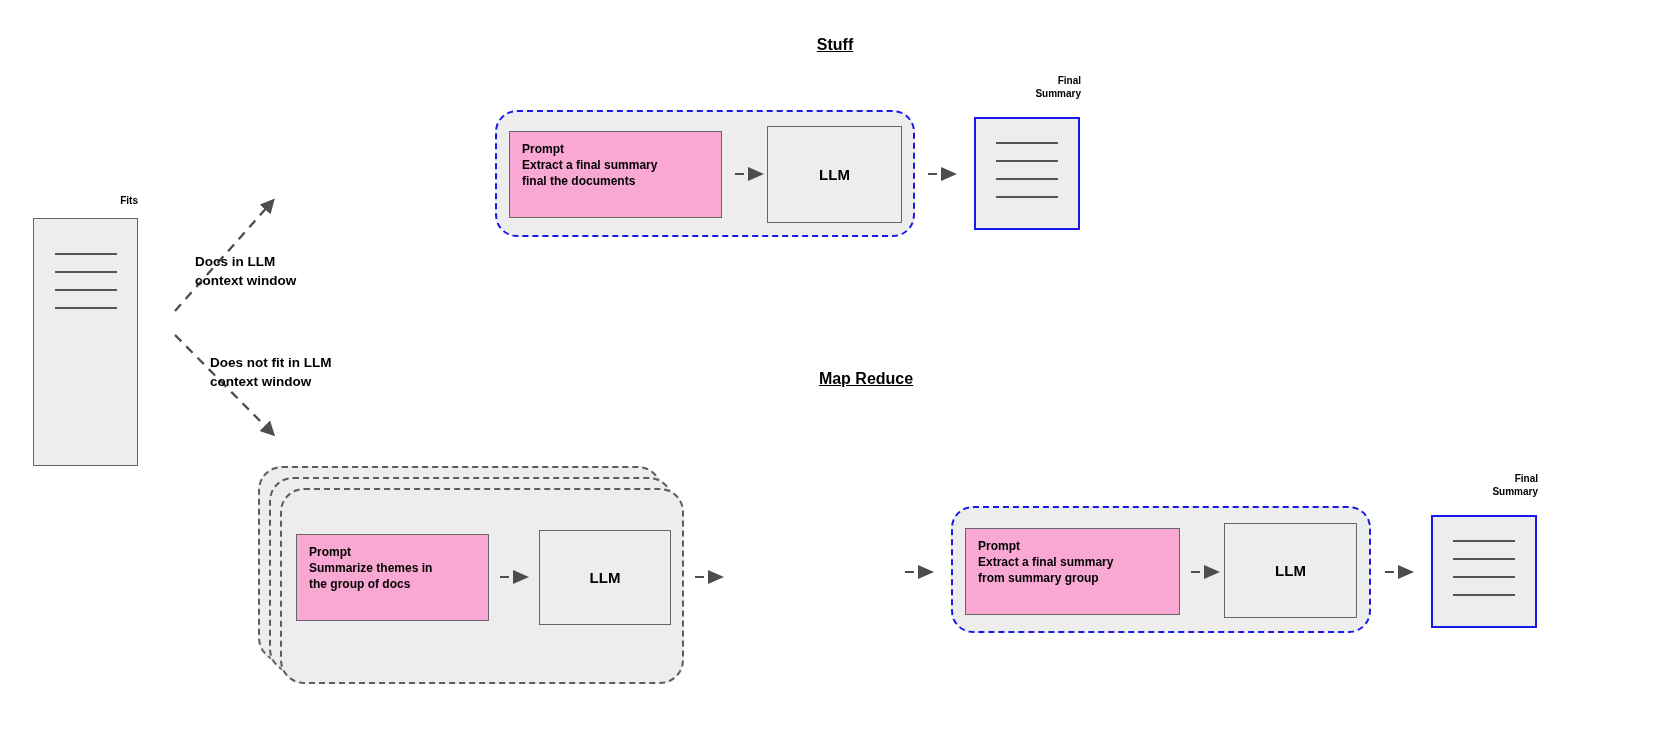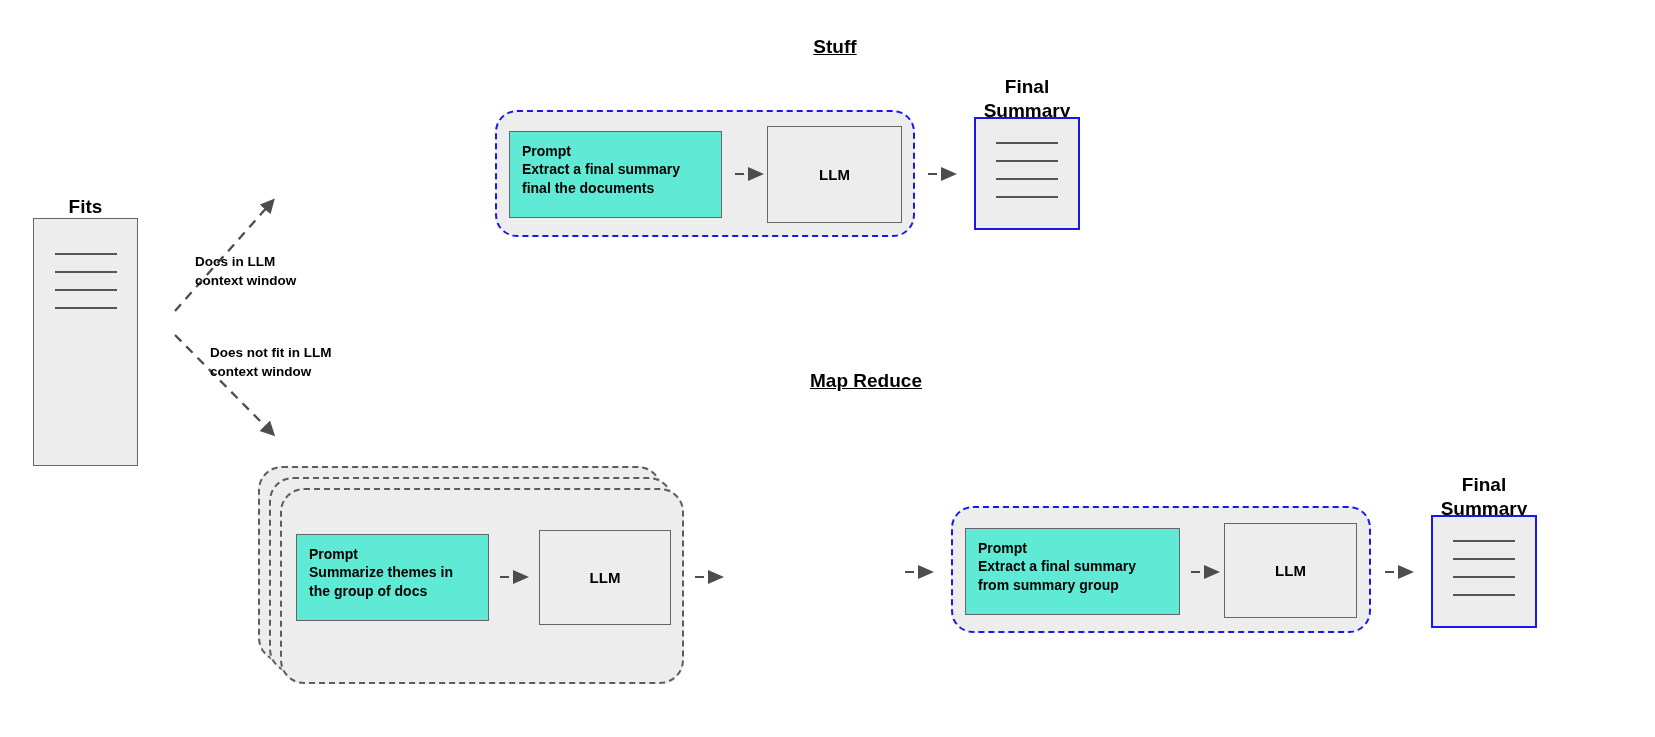--- a/index.html
+++ b/index.html
@@ -16,30 +16,30 @@
     width: 1655px;
     height: 737px;
     background: #ffffff;
     overflow: hidden;
   }
   .abs { position: absolute; }
 
   
   .section-title {
     font-weight: bold;
-    font-size: 19px;
+    font-size: 16px;
     text-decoration: underline;
     text-align: center;
     white-space: nowrap;
     line-height: 1;
   }
   .node-caption {
     font-weight: bold;
-    font-size: 19px;
-    text-align: center;
+    font-size: 10px;
+    text-align: right;
     line-height: 1.25;
     white-space: nowrap;
   }
 
   
   .doc-box {
     background: #ededed;
     border: 1.6px solid #666666;
     box-sizing: border-box;
   }
@@ -48,25 +48,25 @@
     left: 0; right: 0;
     display: flex;
     flex-direction: column;
   }
   .doc-line {
     height: 2px;
     background: #555555;
     margin: 0 auto;
   }
   .prompt-box {
-    background: #5eead4;
+    background: #f9a8d4;
     border: 1.6px solid #666666;
     box-sizing: border-box;
     padding: 10px 12px;
-    font-size: 14px;
+    font-size: 12px;
     line-height: 1.32;
   }
   .prompt-title {
     font-weight: bold;
     display: block;
   }
   .prompt-text { display: block; font-weight: bold; }
 
   .llm-box {
     background: #ededed;
@@ -172,21 +172,21 @@
 
   <svg class="branch" style="left:165px; top:325px; width:130px; height:125px;" width="130" height="125" viewBox="0 0 130 125">
     <path d="M10,10 L104,105" stroke="#4d4d4d" stroke-width="2.3" stroke-dasharray="9,7" fill="none" marker-end="url(#ahead)"></path>
   </svg>
 
   <div class="abs branch-label" style="left:195px; top:253px; width:230px; text-align:left;">
     <span>Docs in LLM</span><br>
     <span>context window</span>
   </div>
 
-  <div class="abs branch-label" style="left:210px; top:344px; width:260px; text-align:left;">
+  <div class="abs branch-label" style="left:210px; top:354px; width:260px; text-align:left;">
     <span>Does not fit in LLM</span><br>
     <span>context window</span>
   </div>
 
   <div class="abs dashed-blue" style="left:495px; top:110px; width:420px; height:127px;"></div>
 
   <div class="abs prompt-box" style="left:509px; top:131px; width:213px; height:87px;">
     <span class="prompt-title">Prompt</span>
     <span class="prompt-text">Extract a final summary</span>
     <span class="prompt-text">final the documents</span>

